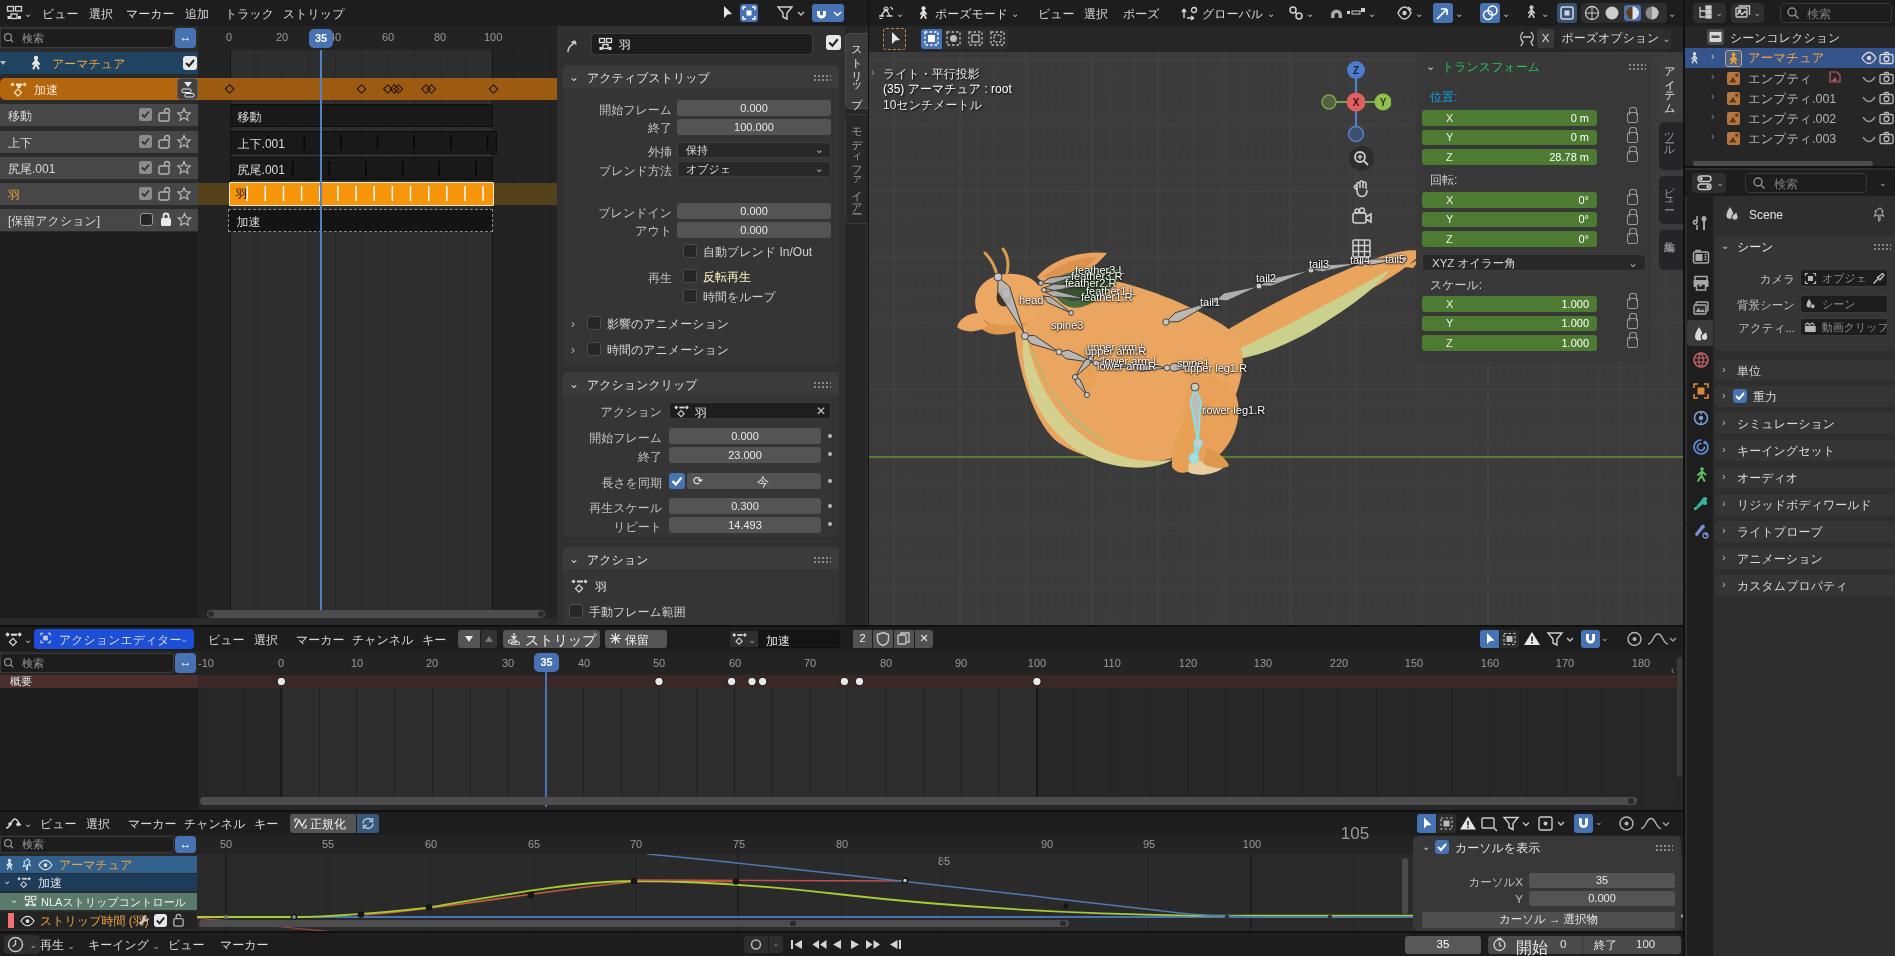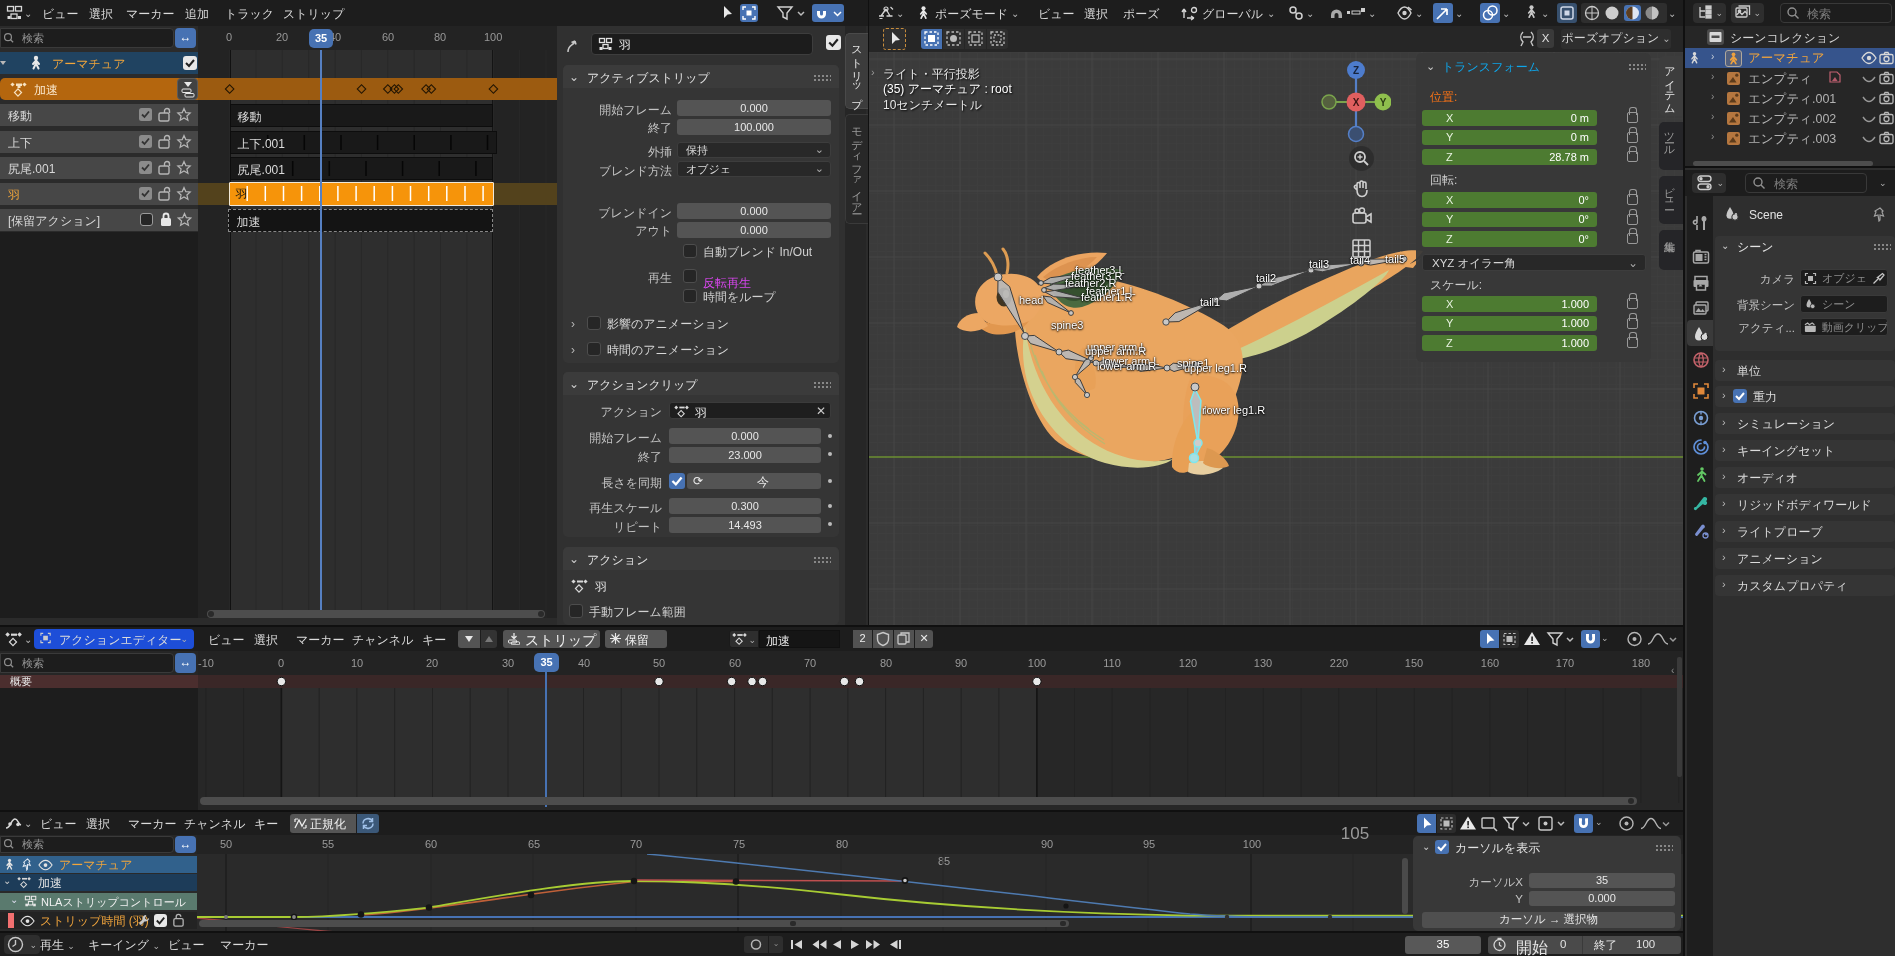--- a/index.html
+++ b/index.html
@@ -322,21 +322,21 @@
   <div class="lbl" style="left:0;top:136.5px;width:115px">ブレンド方法</div>
     <div class="drp" style="left:120px;top:134.5px;width:154px">オブジェ</div>
   <div class="lbl" style="left:0;top:179px;width:115px">ブレンドイン</div>
     <div class="fld" style="left:120px;top:177px;width:154px;height:16px">0.000</div>
   <div class="lbl" style="left:0;top:197px;width:115px">アウト</div>
     <div class="fld" style="left:120px;top:195.5px;width:154px;height:16px">0.000</div>
   <div class="cbx" style="left:126px;top:218px"></div>
     <div class="abs" style="left:146px;top:218px;color:#d0d0d0">自動ブレンド In/Out</div>
   <div class="lbl" style="left:0;top:244px;width:115px">再生</div>
   <div class="cbx" style="left:126px;top:243px"></div>
-    <div class="abs" style="left:146px;top:249px;color:#d946ef">反転再生</div>
+    <div class="abs" style="left:146px;top:243px;color:#fef9c3">反転再生</div>
   <div class="cbx" style="left:126px;top:263px"></div>
     <div class="abs" style="left:146px;top:263px;color:#d0d0d0">時間をループ</div>
   <div class="abs" style="left:14px;top:291px;color:#b5b5b5">›</div>
     <div class="cbx" style="left:30px;top:290px"></div>
     <div class="abs" style="left:50px;top:290px;color:#d8d8d8">影響のアニメーション</div>
   <div class="abs" style="left:14px;top:317px;color:#b5b5b5">›</div>
     <div class="cbx" style="left:30px;top:316px"></div>
     <div class="abs" style="left:50px;top:316px;color:#d8d8d8">時間のアニメーション</div>
 
   <div class="abs" style="left:6px;top:346px;width:276px;height:165px;background:#353535;border-radius:5px;top:346px"></div>
@@ -588,23 +588,23 @@
           <line x1="9.5" y1="4" x2="9.5" y2="21"></line>
           <line x1="15.5" y1="4" x2="15.5" y2="21"></line>
           <line x1="4" y1="9.5" x2="21" y2="9.5"></line>
           <line x1="4" y1="15.5" x2="21" y2="15.5"></line>
         </g>
       </svg>
     </div>
   
   <div class="abs" style="left:547px;top:53px;width:235px;height:309px;background:#383838f2;border-radius:6px">
     <div class="abs" style="left:10px;top:7px;color:#ccc;font-size:11px">⌄</div>
-    <div class="abs" style="left:26px;top:6px;color:#0ea5e9;font-size:12px">トランスフォーム</div>
+    <div class="abs" style="left:26px;top:6px;color:#22c55e;font-size:12px">トランスフォーム</div>
     <div class="abs dots" style="left:212px;top:10px"></div>
-    <div class="abs" style="left:14px;top:36px;color:#f97316;font-size:12px">位置:</div>
+    <div class="abs" style="left:14px;top:36px;color:#0ea5e9;font-size:12px">位置:</div>
     <div class="gfld" style="top:57px">
         <span>X</span>
         <b>0 m</b>
       </div>
     <div class="gfld" style="top:76.5px">
         <span>Y</span>
         <b>0 m</b>
       </div>
     <div class="gfld" style="top:96px">
         <span>Z</span>

